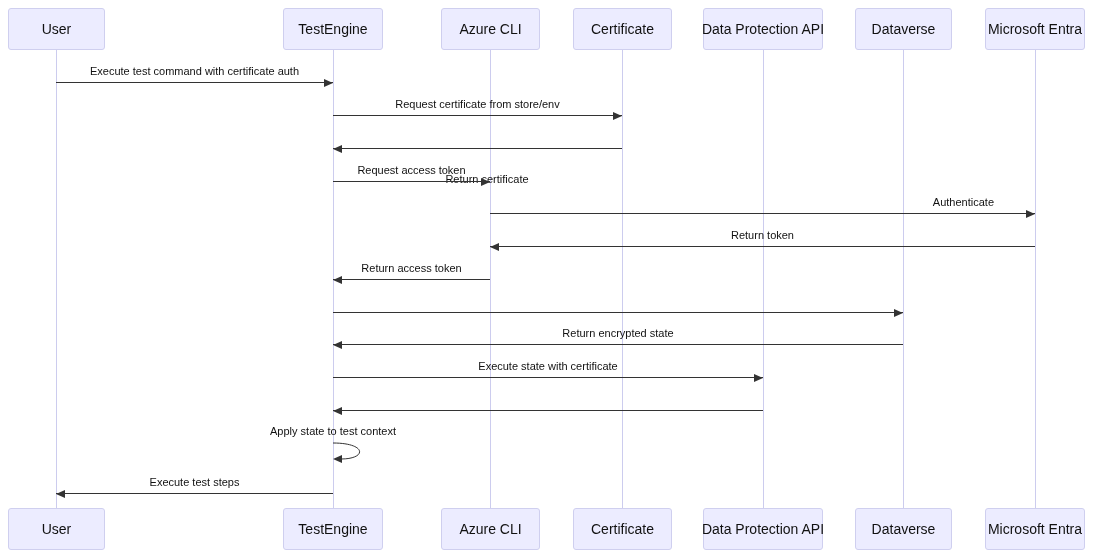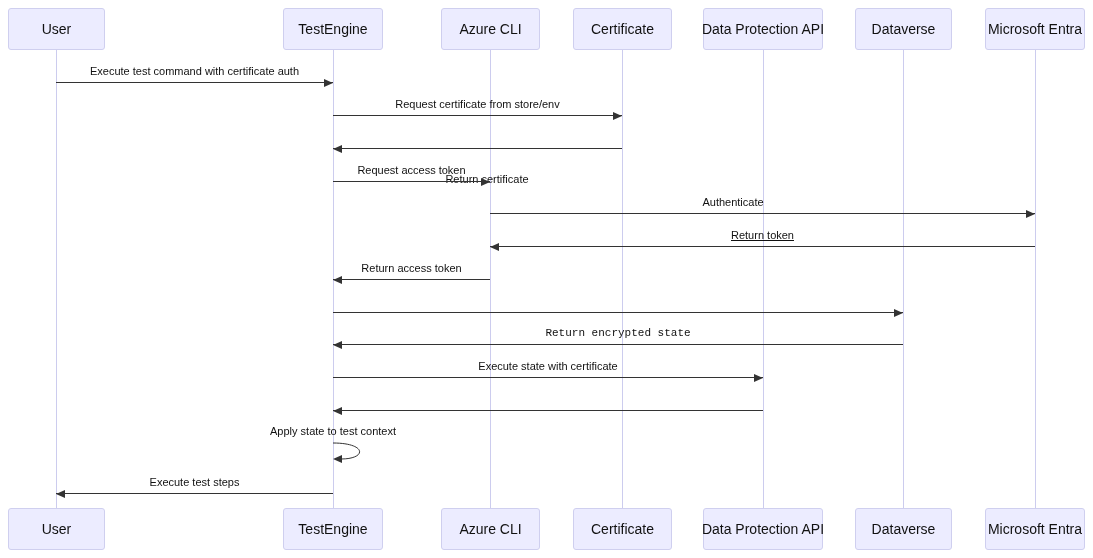--- a/index.html
+++ b/index.html
@@ -92,32 +92,32 @@
     <div class="arrowhead-right" style="left: 324px; top: 79px;"></div>
     <div class="msg-label" style="left: 277.5px; top: 97px; width: 400px;">Request certificate from store/env</div>
     <div class="msg-line" style="left: 333px; top: 115px; width: 289px;"></div>
     <div class="arrowhead-right" style="left: 613px; top: 112px;"></div>
     <div class="msg-label" style="left: 287px; top: 130px; width: 400px; margin-top: 42px;">Return certificate</div>
     <div class="msg-line" style="left: 333px; top: 148px; width: 289px;"></div>
     <div class="arrowhead-left" style="left: 333px; top: 145px;"></div>
     <div class="msg-label" style="left: 211.5px; top: 163px; width: 400px;">Request access token</div>
     <div class="msg-line" style="left: 333px; top: 181px; width: 157px;"></div>
     <div class="arrowhead-right" style="left: 481px; top: 178px;"></div>
-    <div class="msg-label" style="left: 533px; top: 195px; width: 400px;">Authenticate</div>
+    <div class="msg-label" style="left: 594px; top: 195px; width: 400px; text-align: right;">Authenticate</div>
     <div class="msg-line" style="left: 490px; top: 213px; width: 545px;"></div>
     <div class="arrowhead-right" style="left: 1026px; top: 210px;"></div>
-    <div class="msg-label" style="left: 562.5px; top: 228px; width: 400px; text-decoration: underline;">Return token</div>
+    <div class="msg-label" style="left: 562.5px; top: 228px; width: 400px;">Return token</div>
     <div class="msg-line" style="left: 490px; top: 246px; width: 545px;"></div>
     <div class="arrowhead-left" style="left: 490px; top: 243px;"></div>
     <div class="msg-label" style="left: 211.5px; top: 261px; width: 400px;">Return access token</div>
     <div class="msg-line" style="left: 333px; top: 279px; width: 157px;"></div>
     <div class="arrowhead-left" style="left: 333px; top: 276px;"></div>
     <div class="msg-line" style="left: 333px; top: 312px; width: 570px;"></div>
     <div class="arrowhead-right" style="left: 894px; top: 309px;"></div>
-    <div class="msg-label" style="left: 418px; top: 326px; width: 400px; font-family: Liberation Mono, monospace;">Return encrypted state</div>
+    <div class="msg-label" style="left: 418px; top: 326px; width: 400px;">Return encrypted state</div>
     <div class="msg-line" style="left: 333px; top: 344px; width: 570px;"></div>
     <div class="arrowhead-left" style="left: 333px; top: 341px;"></div>
     <div class="msg-label" style="left: 348px; top: 359px; width: 400px;">Execute state with certificate</div>
     <div class="msg-line" style="left: 333px; top: 377px; width: 430px;"></div>
     <div class="arrowhead-right" style="left: 754px; top: 374px;"></div>
     <div class="msg-line" style="left: 333px; top: 410px; width: 430px;"></div>
     <div class="arrowhead-left" style="left: 333px; top: 407px;"></div>
     <div class="msg-label" style="left: 183px; top: 424px; width: 300px;">Apply state to test context</div>
     <svg class="self-loop-svg" width="45" height="24" style="left: 333px; top: 442px;">
       <path d="M0,1 C34,1 34,17 8,17" fill="none" stroke="#333333" stroke-width="1"></path>

